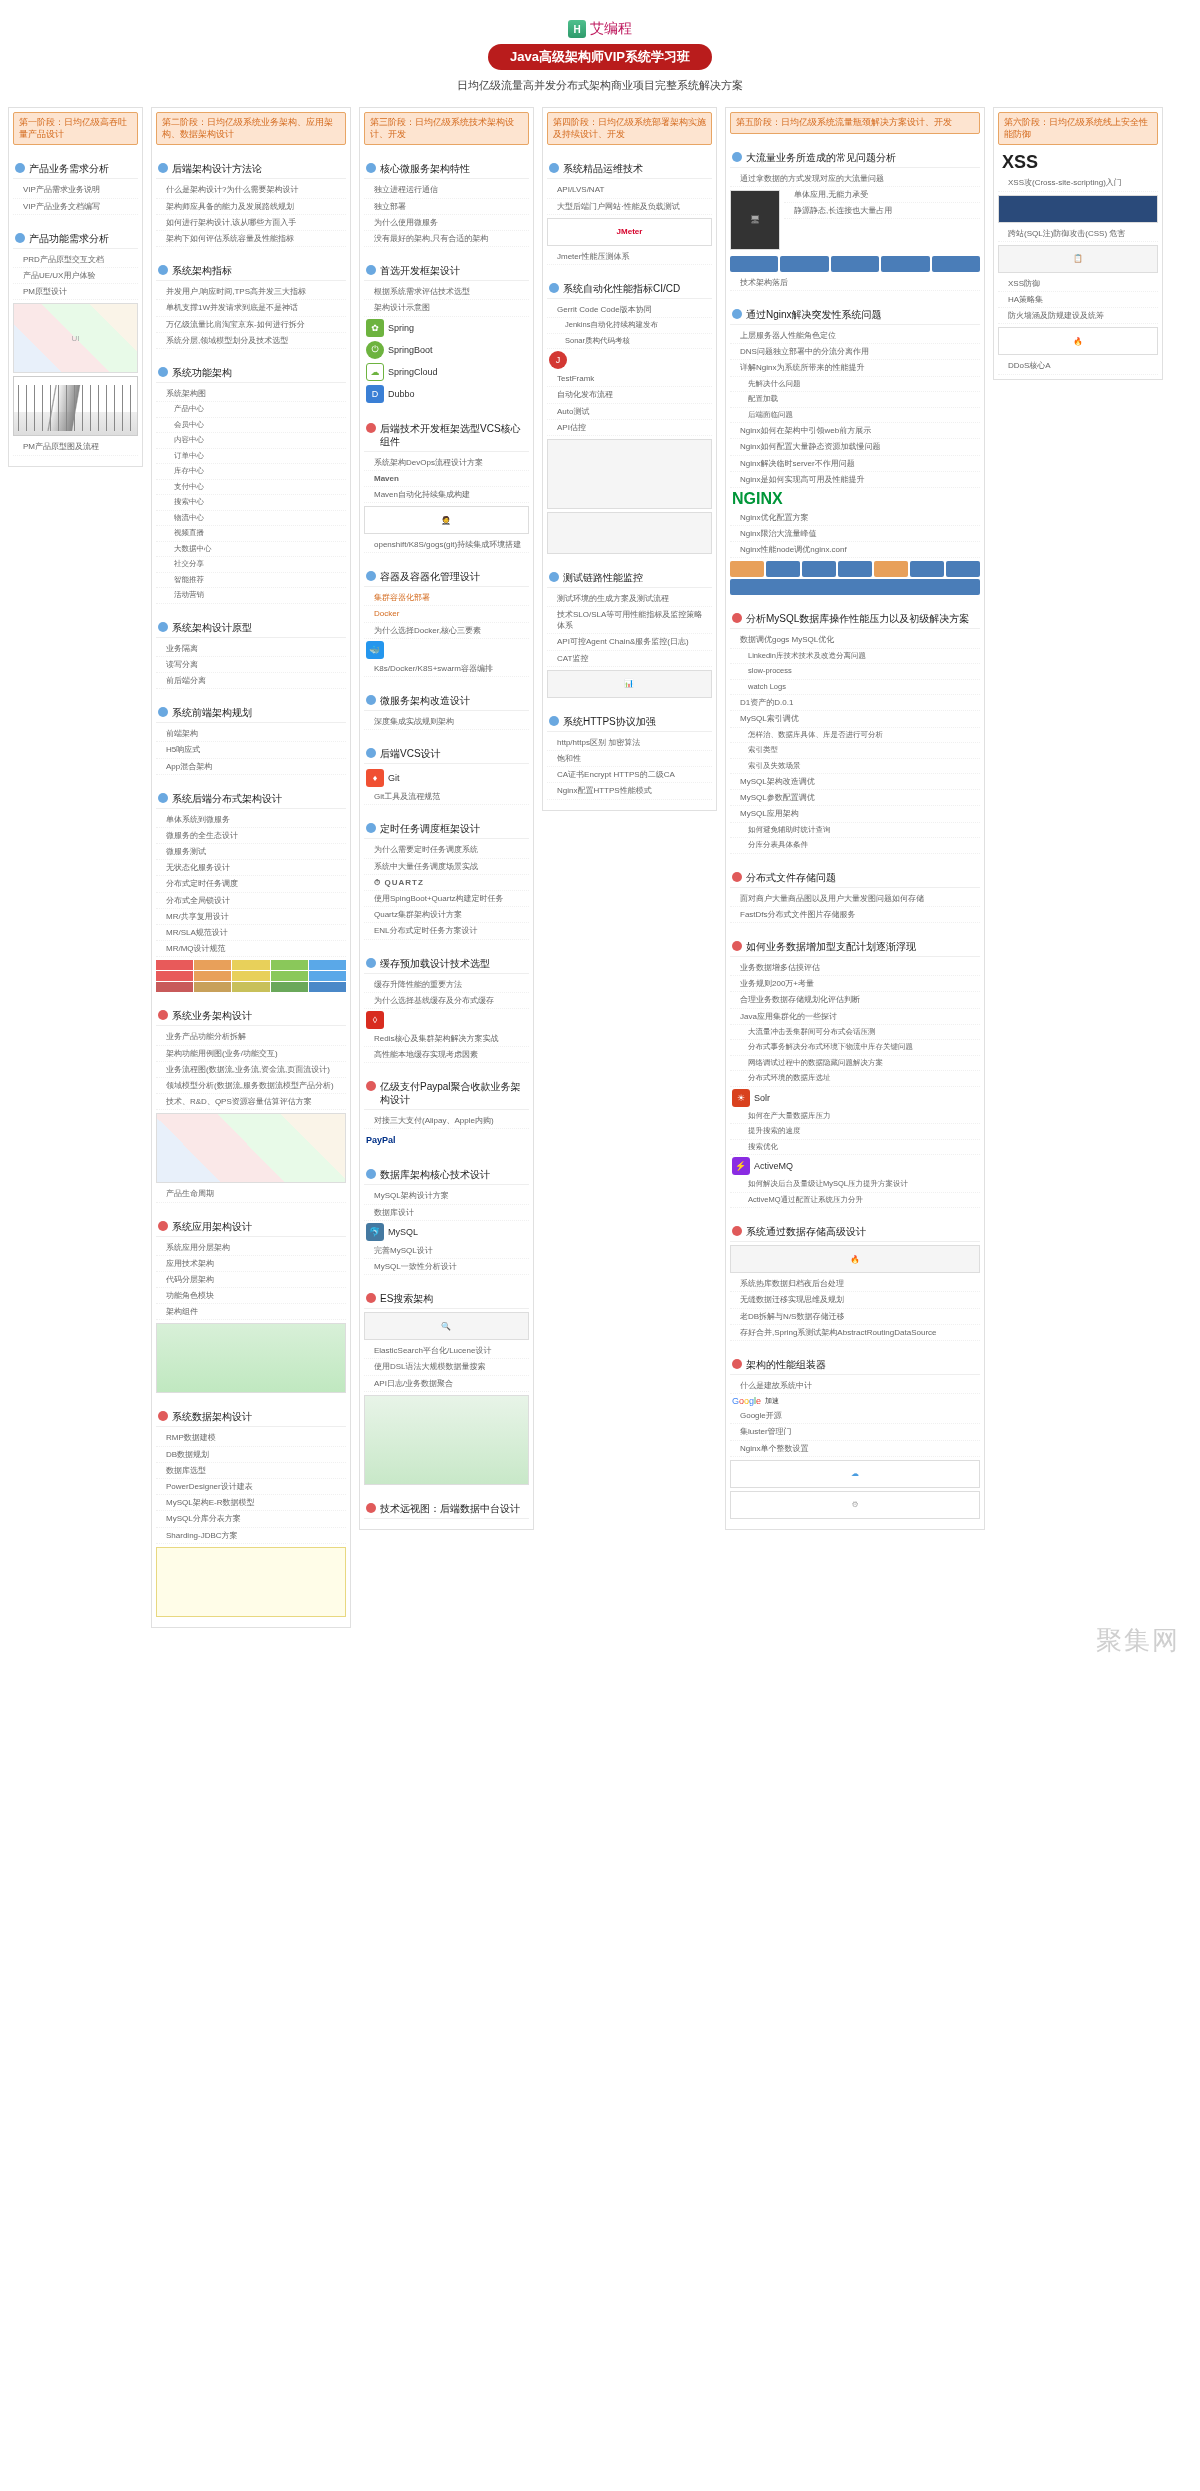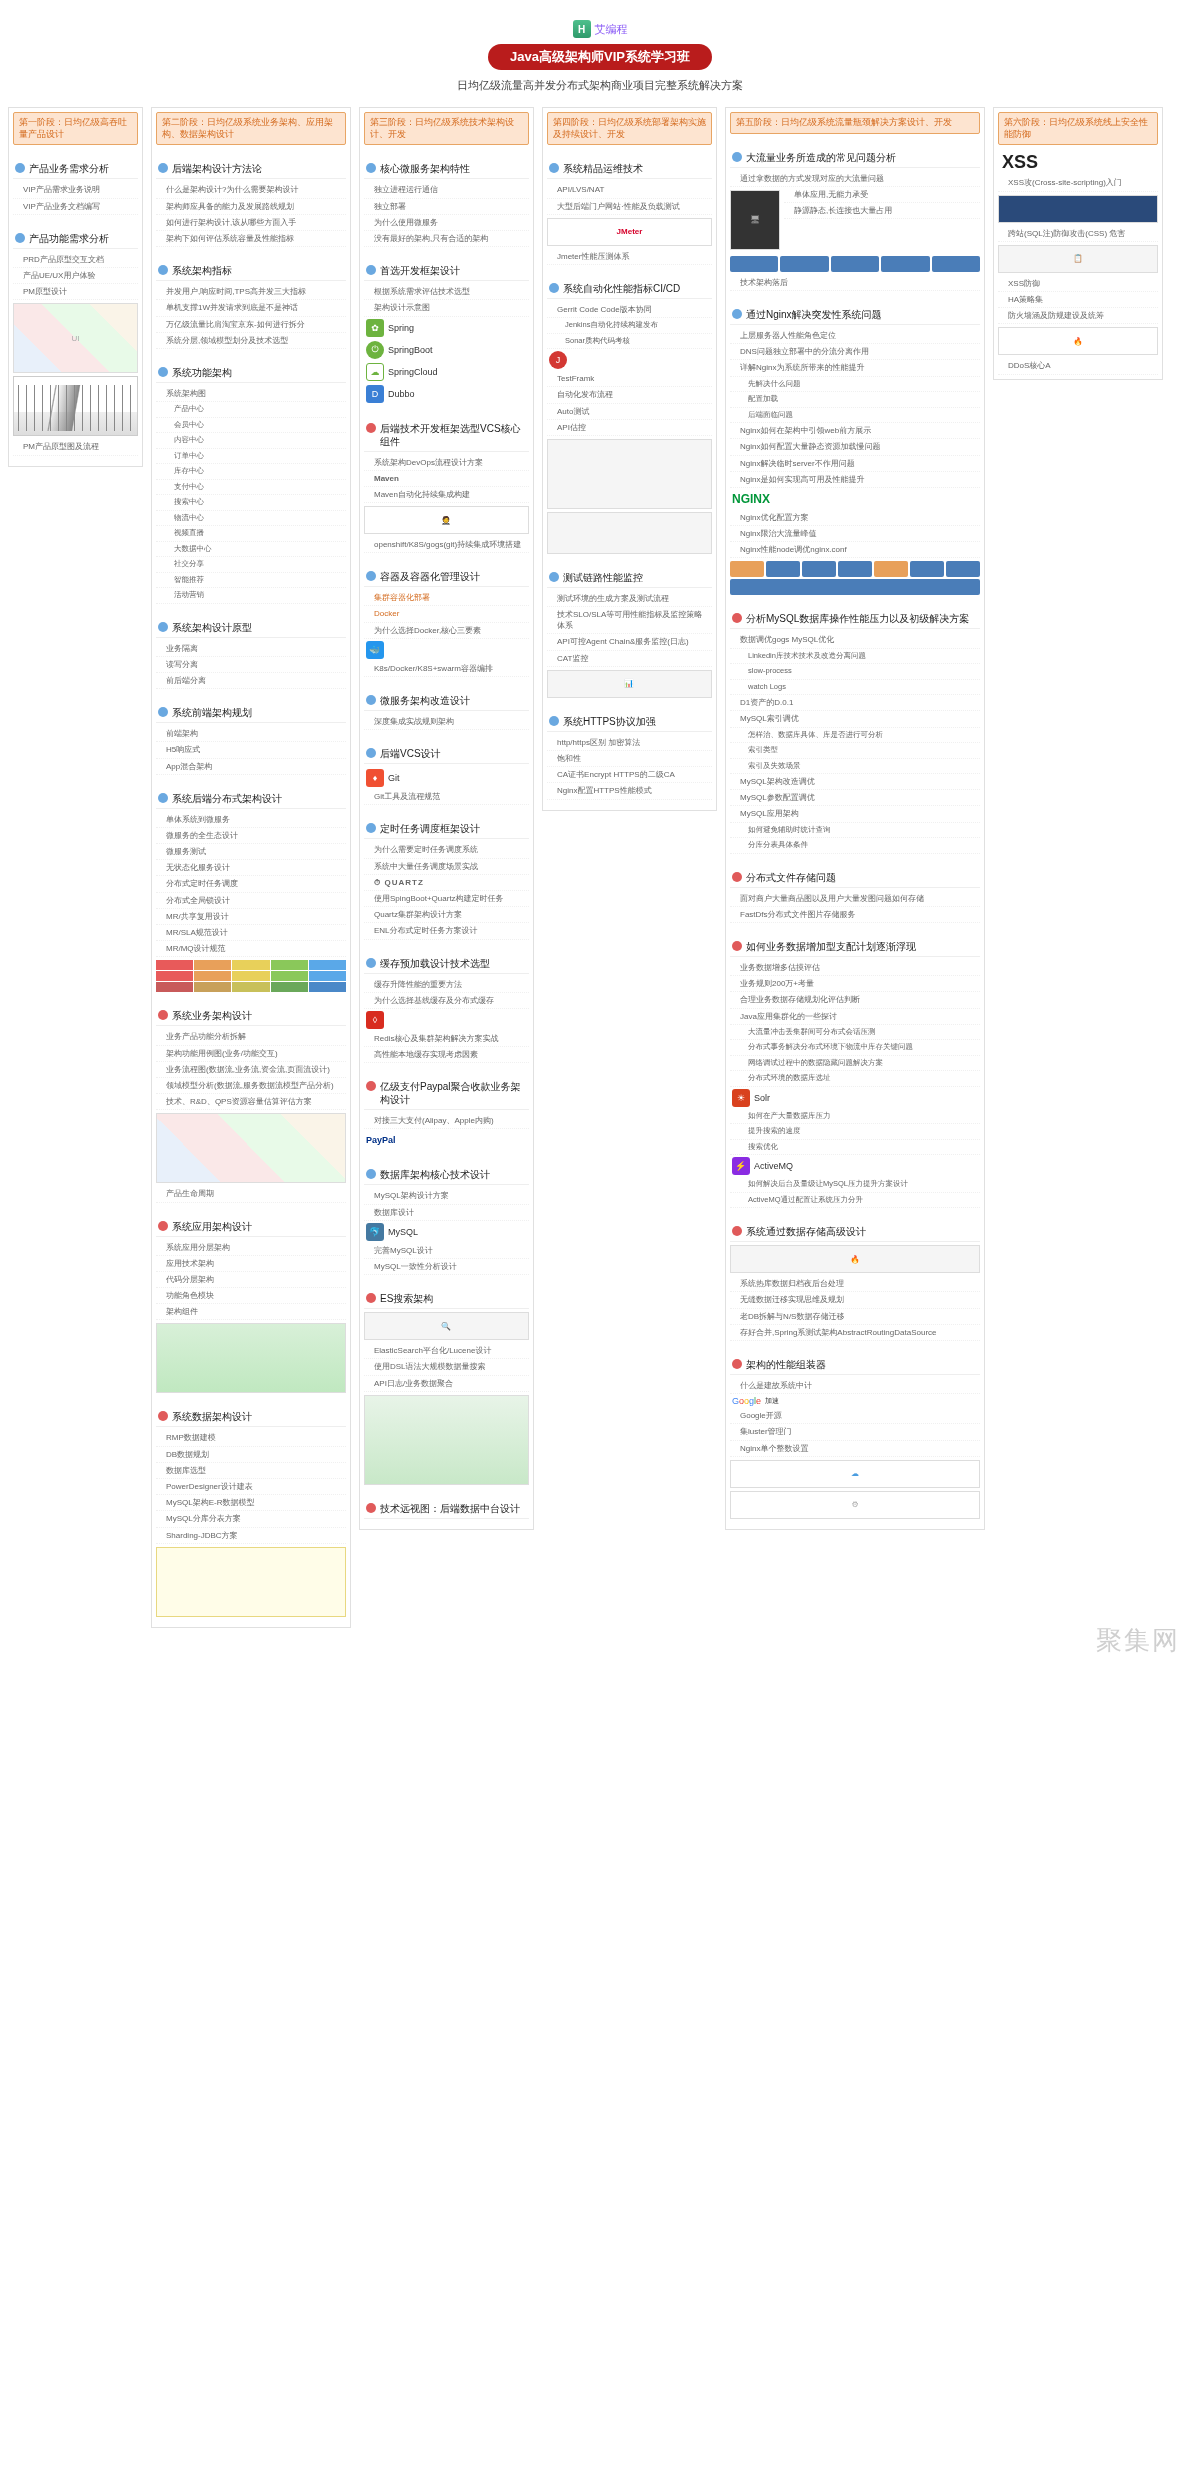--- a/index.html
+++ b/index.html
@@ -1,21 +1,21 @@
 <!DOCTYPE html>
 <html><head>
 <meta charset="utf-8">
 <style>
   * { margin:0; padding:0; box-sizing:border-box; }
   body { width:1200px; font-family:"Microsoft YaHei",Arial,sans-serif; background:#fff; font-size:9px; color:#333; position:relative; }
   .page { padding:10px 8px 40px; position:relative; }
   .logo-row { text-align:center; margin:10px 0 6px; }
   .logo-box { display:inline-flex; align-items:center; gap:4px; }
   .logo-ic { width:18px; height:18px; border-radius:3px; background:linear-gradient(#4fc08d,#2e9a6b); display:inline-flex; align-items:center; justify-content:center; color:#fff; font-size:10px; font-weight:bold; }
-  .logo-txt { font-size:11px; color:#8b5cf6; font-weight:500; }
+  .logo-txt { font-size:14px; color:#be185d; font-weight:500; }
   .title-row { text-align:center; margin-bottom:8px; }
   .main-title { display:inline-block; background:#b91c1c; color:#fff; padding:4px 22px; border-radius:16px; font-size:13px; font-weight:700; }
   .sub-title { text-align:center; font-size:11px; color:#444; margin-bottom:14px; }
   .cols { display:flex; gap:8px; align-items:flex-start; }
   .col { flex:1; min-width:0; border:1px solid #e0e0e0; padding:4px; background:#fff; }
   .col1{flex:0 0 135px}.col2{flex:0 0 200px}.col3{flex:0 0 175px}.col4{flex:0 0 175px}.col5{flex:0 0 260px}.col6{flex:0 0 170px}
   .stage-hdr { background:#fde4d0; border:1px solid #e8a564; color:#d46b1f; font-size:9px; padding:4px 5px; margin-bottom:5px; border-radius:2px; line-height:1.3; }
   .sec { margin-bottom:6px;margin-top:14px; }
   .sec-title { font-size:10px; color:#222; padding:3px 2px 3px 16px; position:relative; border-bottom:1px solid #eee; margin-bottom:3px; line-height:1.3; }
   .sec-title::before { content:''; position:absolute; left:2px; top:4px; width:10px; height:10px; border-radius:50%; background:#6aa8e0; }
@@ -25,21 +25,21 @@
   .sub2 .itm{padding-left:26px;font-size:7.5px;}
   .img-ph { background:#f5f5f5; border:1px solid #ddd; height:42px; margin:3px 0; display:flex; align-items:center; justify-content:center; color:#aaa; font-size:8px; }
   .img-ph.tall{height:70px}.img-ph.taller{height:90px}.img-ph.short{height:28px}
   .img-ph.clr{background:linear-gradient(45deg,#e8f0fa 25%,#fae8e8 25% 50%,#e8fae8 50% 75%,#faf4e8 75%);}
   .icon-row{display:flex;align-items:center;gap:4px;padding:2px}
   .icn{width:18px;height:18px;border-radius:3px;display:inline-flex;align-items:center;justify-content:center;font-size:9px;color:#fff}
   .ic-spring{background:#6db33f}.ic-boot{background:#6db33f;border-radius:50%}
   .ic-cloud{background:#fff;border:1px solid #6db33f;color:#6db33f}
   .ic-dubbo{background:#3a7fd5}.ic-docker{background:#2496ed}
   .ic-redis{background:#d82c20}.ic-git{background:#f05032}
-  .ic-mysql{background:#4479a1}.ic-nginx{color:#009639;background:none;font-weight:bold;font-size:12px;width:auto}
+  .ic-mysql{background:#4479a1}.ic-nginx{color:#009639;background:none;font-weight:bold;font-size:16px;width:auto}
   .ic-paypal{color:#003087;background:none;font-weight:bold;font-size:9px;width:auto}
   .ic-google{background:none;width:auto}
   .ic-solr{background:#d9411e}.ic-jk{background:#d33833;border-radius:50%}
   .big-txt{font-size:18px;font-weight:bold;color:#222;padding:2px 4px}
   .chart-area{height:60px;background:linear-gradient(to top,#ddd 0%,#eee 40%,transparent 40%);border:1px solid #ccc;margin:3px 0;position:relative}
   .chart-area::after{content:'';position:absolute;inset:8px 4px 4px;background:repeating-linear-gradient(90deg,#888 0 1px,transparent 1px 8px),linear-gradient(100deg,transparent 30%,#999 31%,transparent 32%,#888 50%,transparent 51%)}
   .diagram-grid{display:grid;grid-template-columns:repeat(5,1fr);gap:1px;margin:3px 0}
   .dg-cell{height:10px;font-size:6px;text-align:center;line-height:10px;color:#fff}
   .watermark{position:absolute;right:20px;bottom:10px;font-size:26px;color:rgba(160,160,160,.5);font-weight:500;letter-spacing:2px}
   .flow-boxes{display:flex;gap:2px;flex-wrap:wrap;margin:3px 0}

